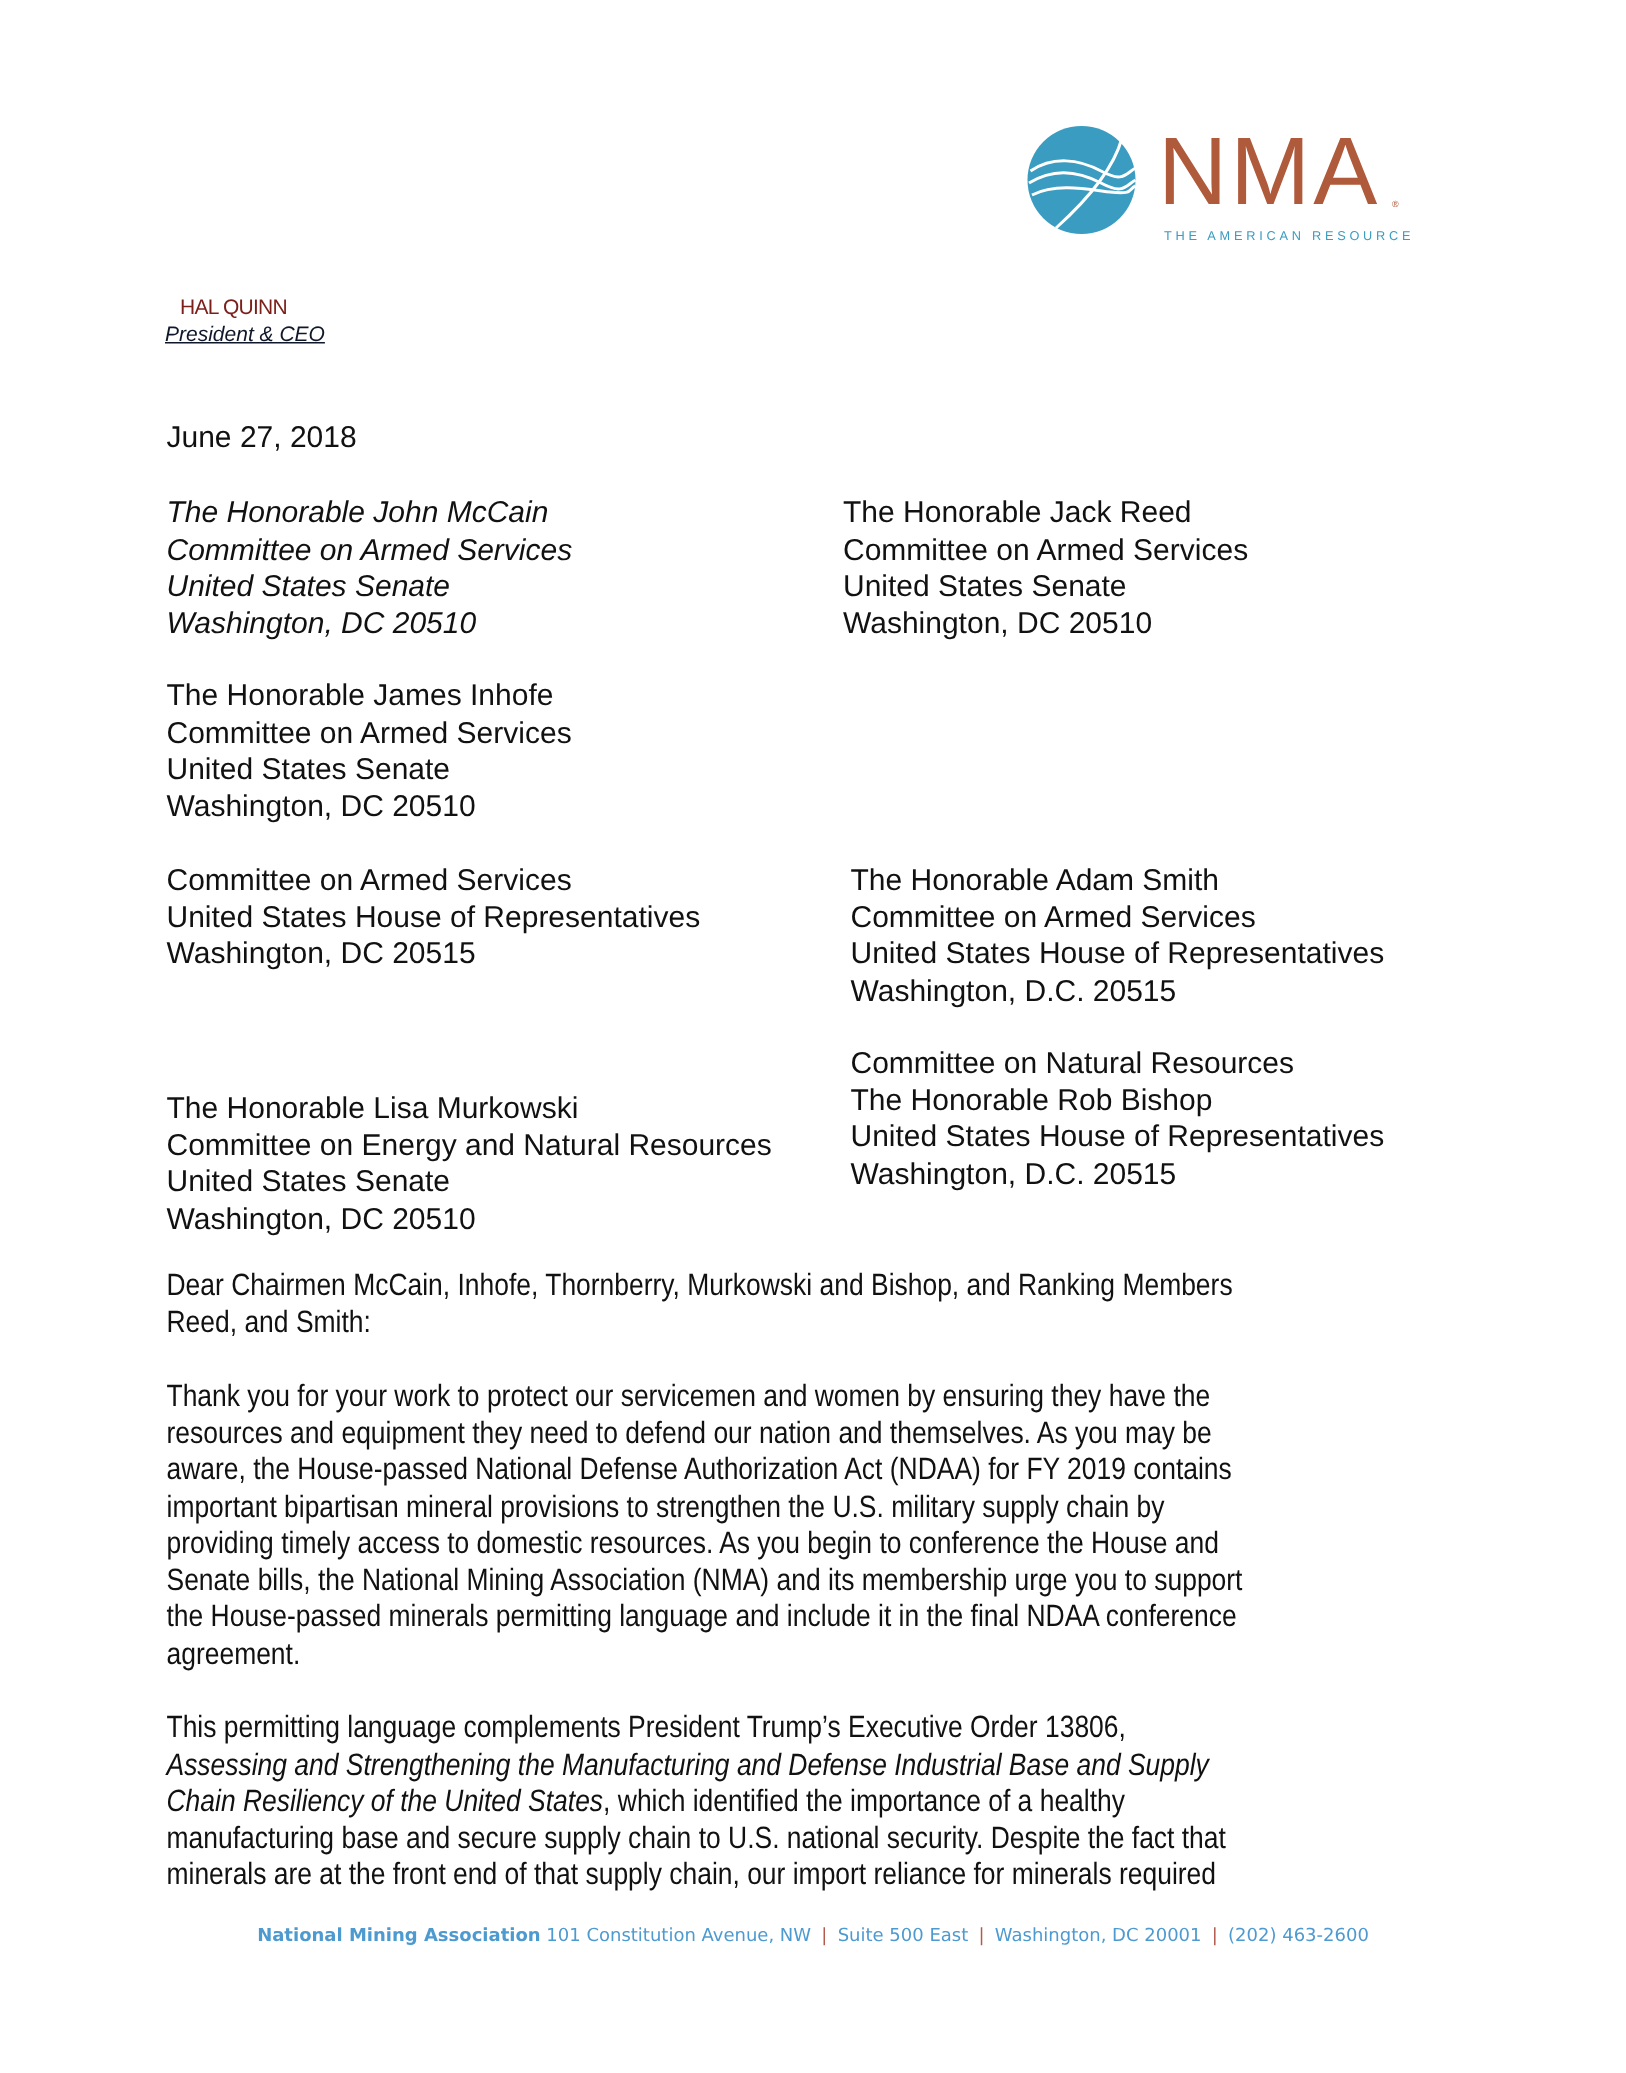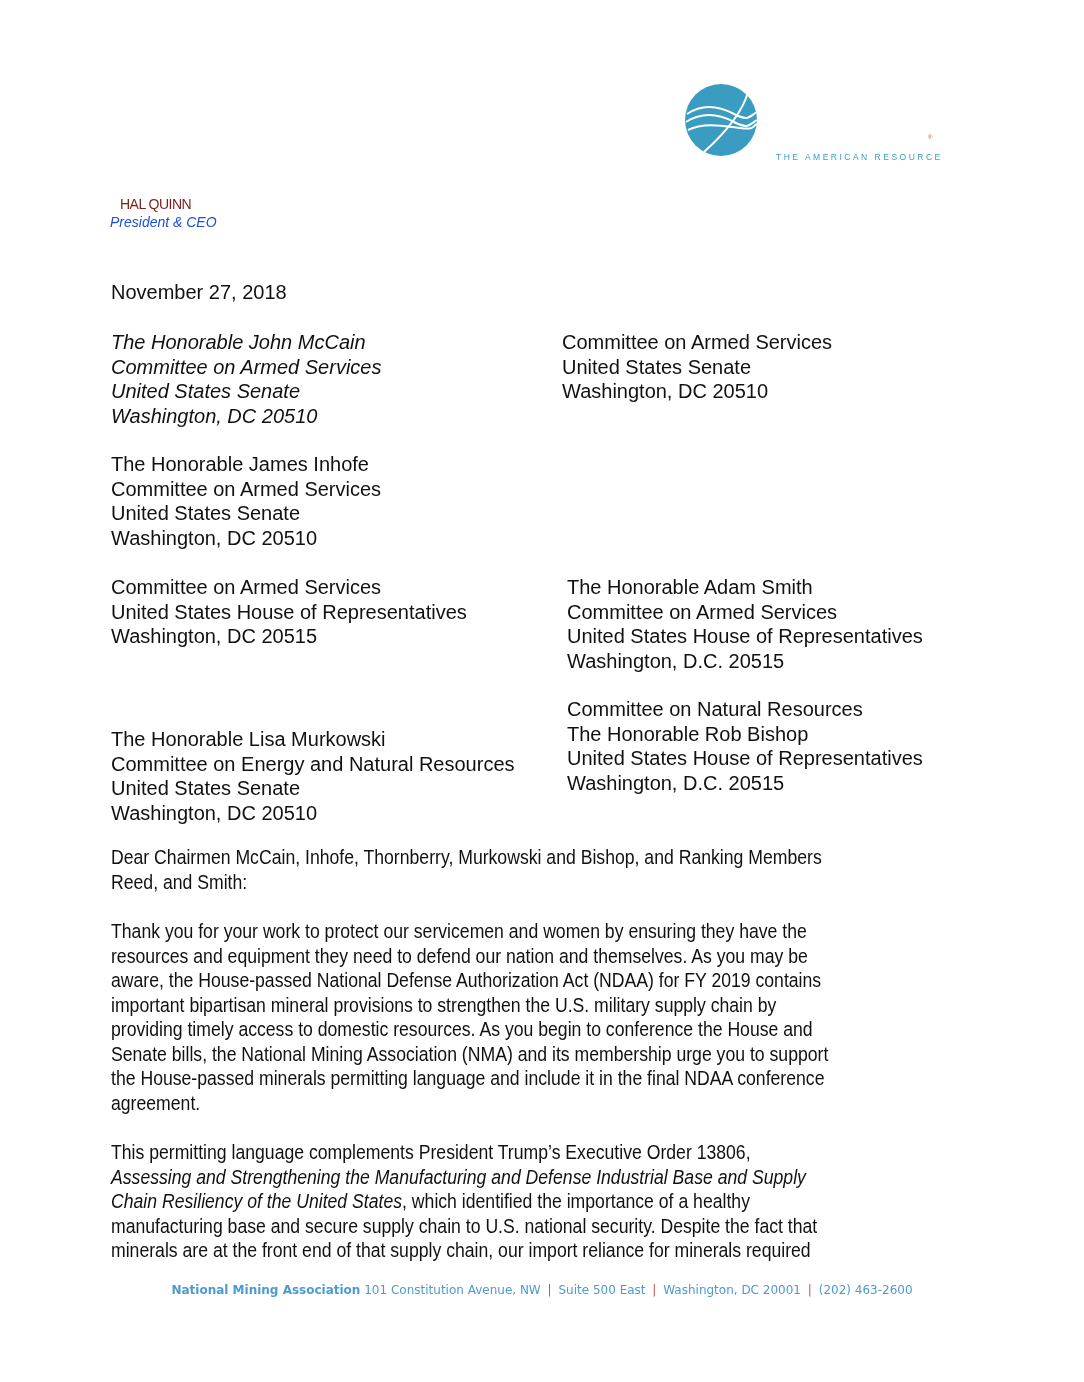--- a/index.html
+++ b/index.html
@@ -1,57 +1,59 @@
 <!DOCTYPE html>
 <html><head>
 <meta charset="utf-8">
 <style>
   html, body { margin: 0; padding: 0; background: #ffffff; }
   body { width: 1084px; height: 1382px; position: relative; overflow: hidden;
          font-family: "Liberation Sans", sans-serif; color: #111; }
   .abs { position: absolute; }
   .logo { left: 684px; top: 84px; width: 260px; height: 82px; }
   .sender-name { left: 120px; top: 196px; font-size: 14px; color: #7a1f1a; letter-spacing: -0.5px; }
-  .sender-title { left: 110px; top: 214px; font-size: 14px; color: #1d4ed8; font-style: italic; }
+  .sender-title { left: 110px; top: 214px; font-size: 14px; color: #0f172a; font-style: italic; text-decoration: underline; }
   .date { left: 111px; top: 281px; font-size: 20px; }
   .addr { font-size: 20px; line-height: 24.5px; white-space: nowrap; }
   .addr div { height: 24.5px; }
   .salutation, .para { left: 111px; width: 1000px; font-size: 20.5px; line-height: 24.5px; }
   .line { white-space: nowrap; transform-origin: 0 0; transform: scaleX(0.86); height: 24.5px; }
   .footer { left: 0; width: 1084px; top: 1283px; text-align: center; font-family: "DejaVu Sans", sans-serif; font-size: 12px; color: #4d9ad0; }
   .footer .org { font-weight: bold; }
   .footer .sep { color: #b5594d; padding: 0 3px; }
 </style>
 </head>
 <body>
 
 <div class="abs logo">
   <svg width="260" height="82" viewBox="0 0 260 82">
     <circle cx="37" cy="36" r="36" fill="#3a9cc0"></circle>
     <path d="M3 30 C 18 20, 35 22, 50 30 S 66 32, 73 28" stroke="#fff" stroke-width="2" fill="none"></path>
     <path d="M2 38 C 18 28, 35 30, 50 38 S 66 40, 73 36" stroke="#fff" stroke-width="2" fill="none"></path>
     <path d="M4 46 C 20 38, 40 42, 56 44 S 68 42, 73 40" stroke="#fff" stroke-width="2" fill="none"></path>
     <path d="M20 68 C 40 50, 58 30, 64 8" stroke="#fff" stroke-width="2" fill="none"></path>
   </svg>
+  <div class="abs" style="left:88px; top:-2px; font-size:64px; color:#b05a3c; letter-spacing:2px; font-weight:normal; line-height:64px;">NMA</div>
   <div class="abs" style="left:244px; top:50px; font-size:6px; color:#b05a3c;">®</div>
   <div class="abs" style="left:92px; top:68px; font-size:8.5px; color:#3a9cc0; letter-spacing:2.5px; white-space:nowrap;">THE AMERICAN RESOURCE</div>
 </div>
 
 <div class="abs sender-name">HAL QUINN</div>
 <div class="abs sender-title">President &amp; CEO</div>
 
-<div class="abs date">November 27, 2018</div>
+<div class="abs date">June 27, 2018</div>
 
 <div class="abs addr" style="left:111px; top:330px;font-style:italic;">
   <div>The Honorable John McCain</div>
   <div>Committee on Armed Services</div>
   <div>United States Senate</div>
   <div>Washington, DC 20510</div>
 </div>
 <div class="abs addr" style="left:562px; top:330px;">
+  <div>The Honorable Jack Reed</div>
   <div>Committee on Armed Services</div>
   <div>United States Senate</div>
   <div>Washington, DC 20510</div>
 </div>
 <div class="abs addr" style="left:111px; top:452px;">
   <div>The Honorable James Inhofe</div>
   <div>Committee on Armed Services</div>
   <div>United States Senate</div>
   <div>Washington, DC 20510</div>
 </div>

